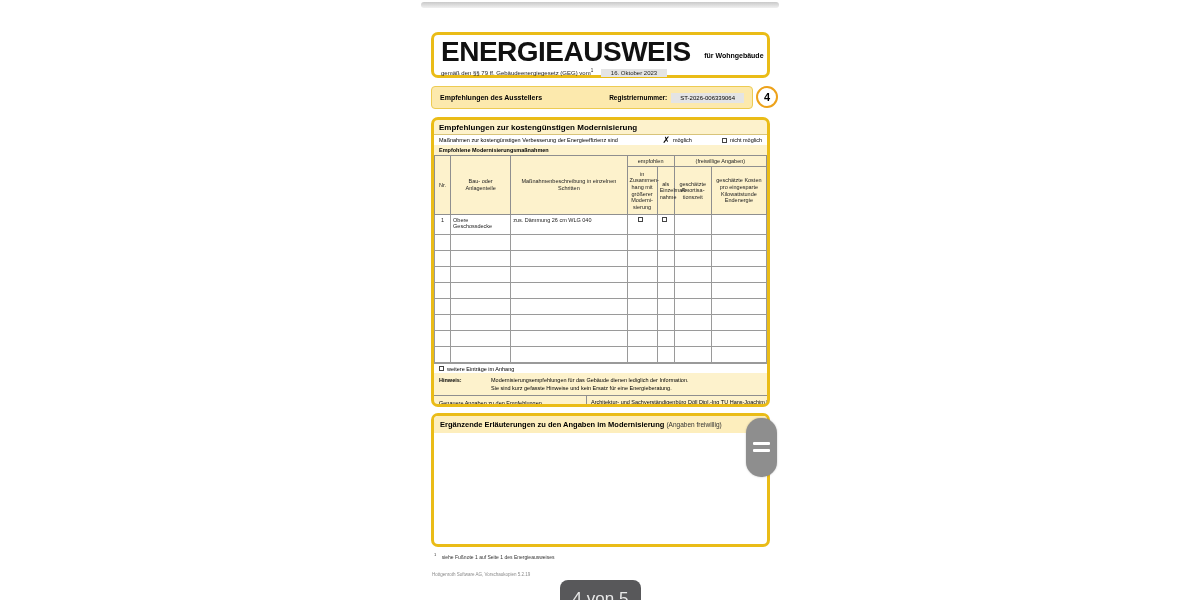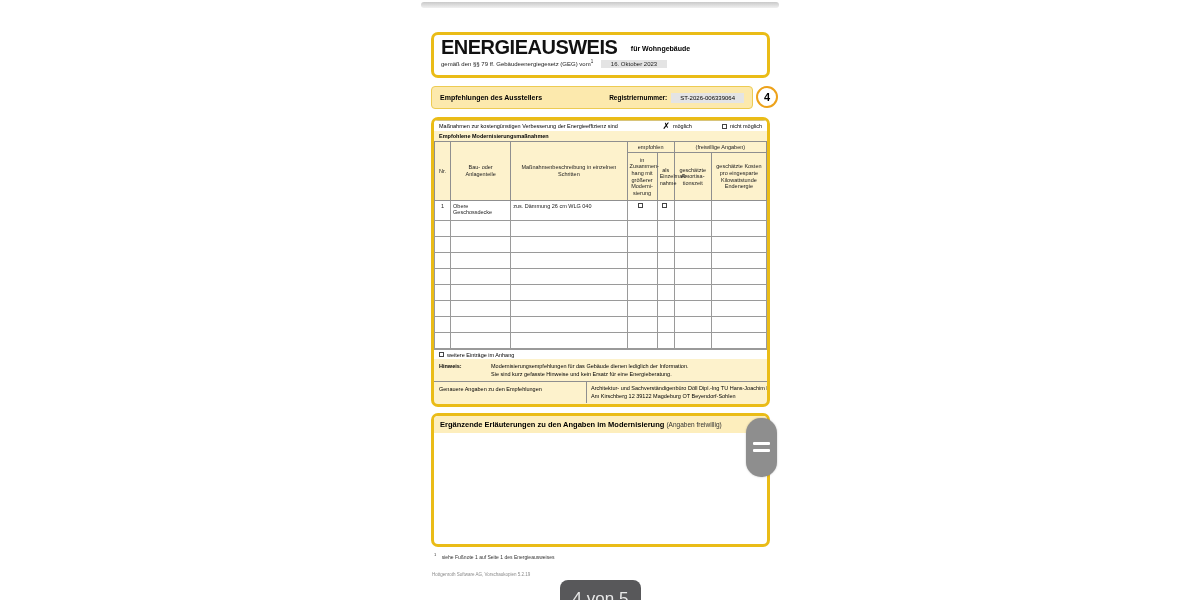--- a/index.html
+++ b/index.html
@@ -8,21 +8,21 @@
 
   
   .doc-col { position:absolute; left:420px; top:0; width:360px; height:600px; background:#ffffff; }
   .prev-page-edge { position:absolute; left:1px; top:2px; width:358px; height:6px; border-radius:3px;
     background:linear-gradient(#c9c9c9,#f0f0f0); }
 
   
   .header-box { position:absolute; left:11px; top:32px; width:339px; height:46px;
     border:3px solid #eabc17; border-radius:7px; background:#fff; padding:1px 7px; }
   .hb-title-row { white-space:nowrap; }
-  .hb-title { display:inline-block; font-size:20px; font-weight:bold; letter-spacing:-0.5px; color:#111; }
+  .hb-title { display:inline-block; font-size:28px; font-weight:bold; letter-spacing:-0.5px; color:#111; }
   .hb-sub { display:inline-block; font-size:7px; font-weight:bold; margin-left:9px; vertical-align:baseline; position:relative; top:-3px; }
   .hb-law { font-size:6px; color:#222; margin-top:0px; }
   .hb-law sup { font-size:4.5px; }
   .gray-box { display:inline-block; background:#e4e4e4; padding:1px 10px; margin-left:6px; font-size:6px; }
 
   
   .issuer-bar { position:absolute; left:11px; top:86px; width:322px; height:23px;
     background:#fce9ad; border:1px solid #edcb52; border-radius:4px;
     display:flex; align-items:center; padding:0 8px; }
   .ib-title { font-size:7px; font-weight:bold; flex:1; }
@@ -105,20 +105,21 @@
     </div>
 
     <div class="issuer-bar">
       <span class="ib-title">Empfehlungen des Ausstellers</span>
       <span class="ib-reg-label">Registriernummer:</span>
       <span class="ib-reg-value">ST-2026-006339064</span>
     </div>
     <div class="page-badge">4</div>
 
     <div class="main-box">
+      <div class="mb-title">Empfehlungen zur kostengünstigen Modernisierung</div>
 
       <div class="possible-row">
         <span class="possible-text">Maßnahmen zur kostengünstigen Verbesserung der Energieeffizienz sind</span>
         <span class="opt">
           <span class="xmark">✗</span>
           <span>möglich</span>
         </span>
         <span class="opt">
           <span class="cb"></span>
           <span>nicht möglich</span>

